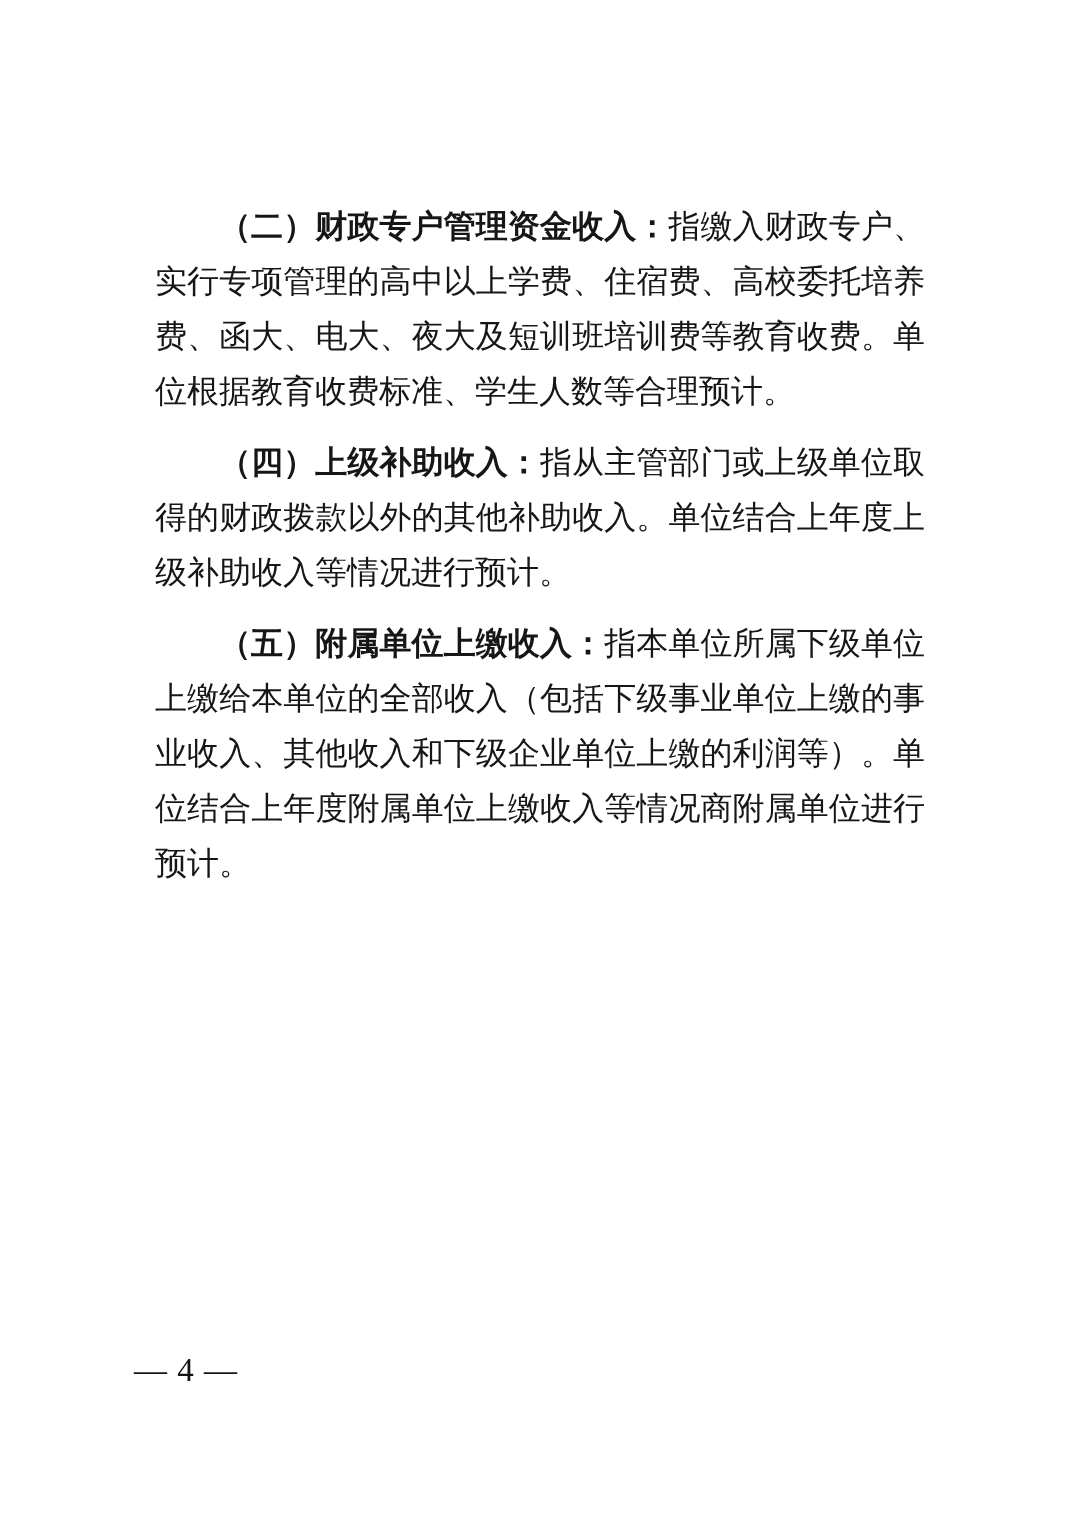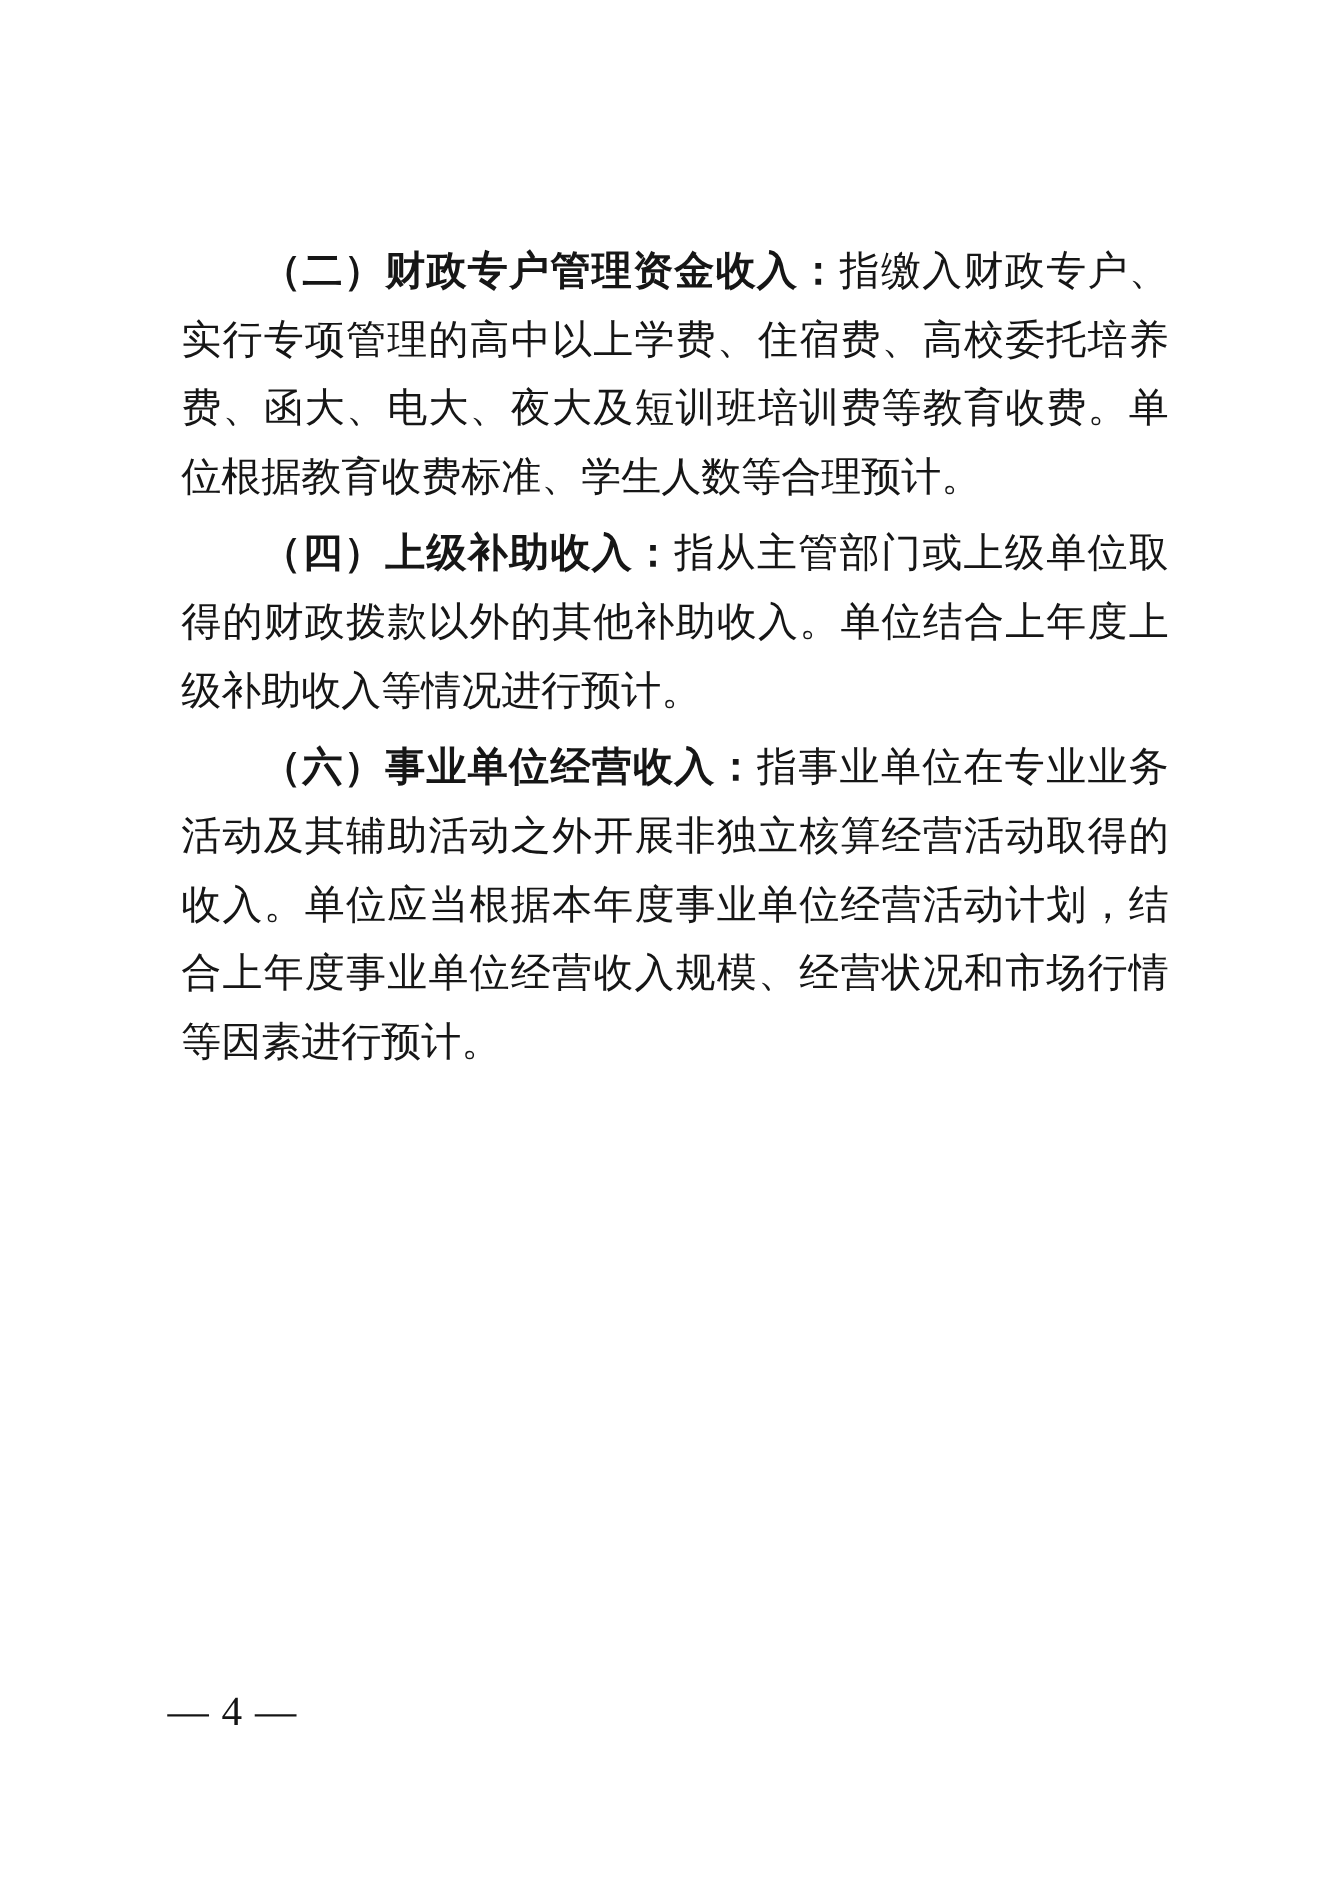--- a/index.html
+++ b/index.html
@@ -16,21 +16,21 @@
     font-family: "Liberation Serif", "DejaVu Serif", serif;
     color: #161616;
   }
   .doc-body {
     position: absolute;
     left: 139px;
     top: 183px;
     width: 802px;
   }
   .para {
-    margin: 6px;
+    margin: 16px;
     font-size: 32px;
     line-height: 55px;
     text-align: justify;
     text-indent: 2em;
     word-break: break-all;
   }
   .para-heading {
     font-weight: 700;
   }
   .page-footer {
@@ -47,20 +47,20 @@
 <body>
 
 <div class="page">
   <main class="doc-body">
 
     <p class="para"><span class="para-heading">（二）财政专户管理资金收入：</span><span class="para-text">指缴入财政专户、实行专项管理的高中以上学费、住宿费、高校委托培养费、函大、电大、夜大及短训班培训费等教育收费。单位根据教育收费标准、学生人数等合理预计。</span></p>
 
 
     <p class="para"><span class="para-heading">（四）上级补助收入：</span><span class="para-text">指从主管部门或上级单位取得的财政拨款以外的其他补助收入。单位结合上年度上级补助收入等情况进行预计。</span></p>
 
+    <p class="para"><span class="para-heading">（五）附属单位上缴收入：</span><span class="para-text">指本单位所属下级单位上缴给本单位的全部收入（包括下级事业单位上缴的事业收入、其他收入和下级企业单位上缴的利润等）。单位结合上年度附属单位上缴收入等情况商附属单位进行预计。</span></p>
 
-    <p class="para"><span class="para-heading">（六）事业单位经营收入：</span><span class="para-text">指事业单位在专业业务活动及其辅助活动之外开展非独立核算经营活动取得的收入。单位应当根据本年度事业单位经营活动计划，结合上年度事业单位经营收入规模、经营状况和市场行情等因素进行预计。</span></p>
 
 
   </main>
 
   <div class="page-footer">— 4 —</div>
 </div>
 
 </body></html>

